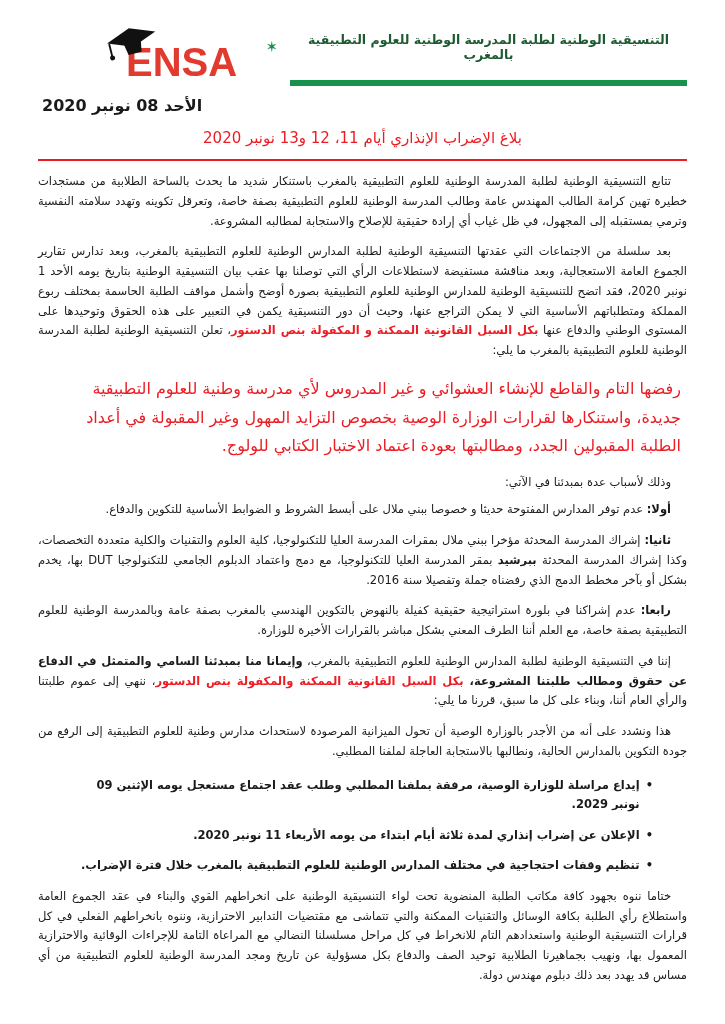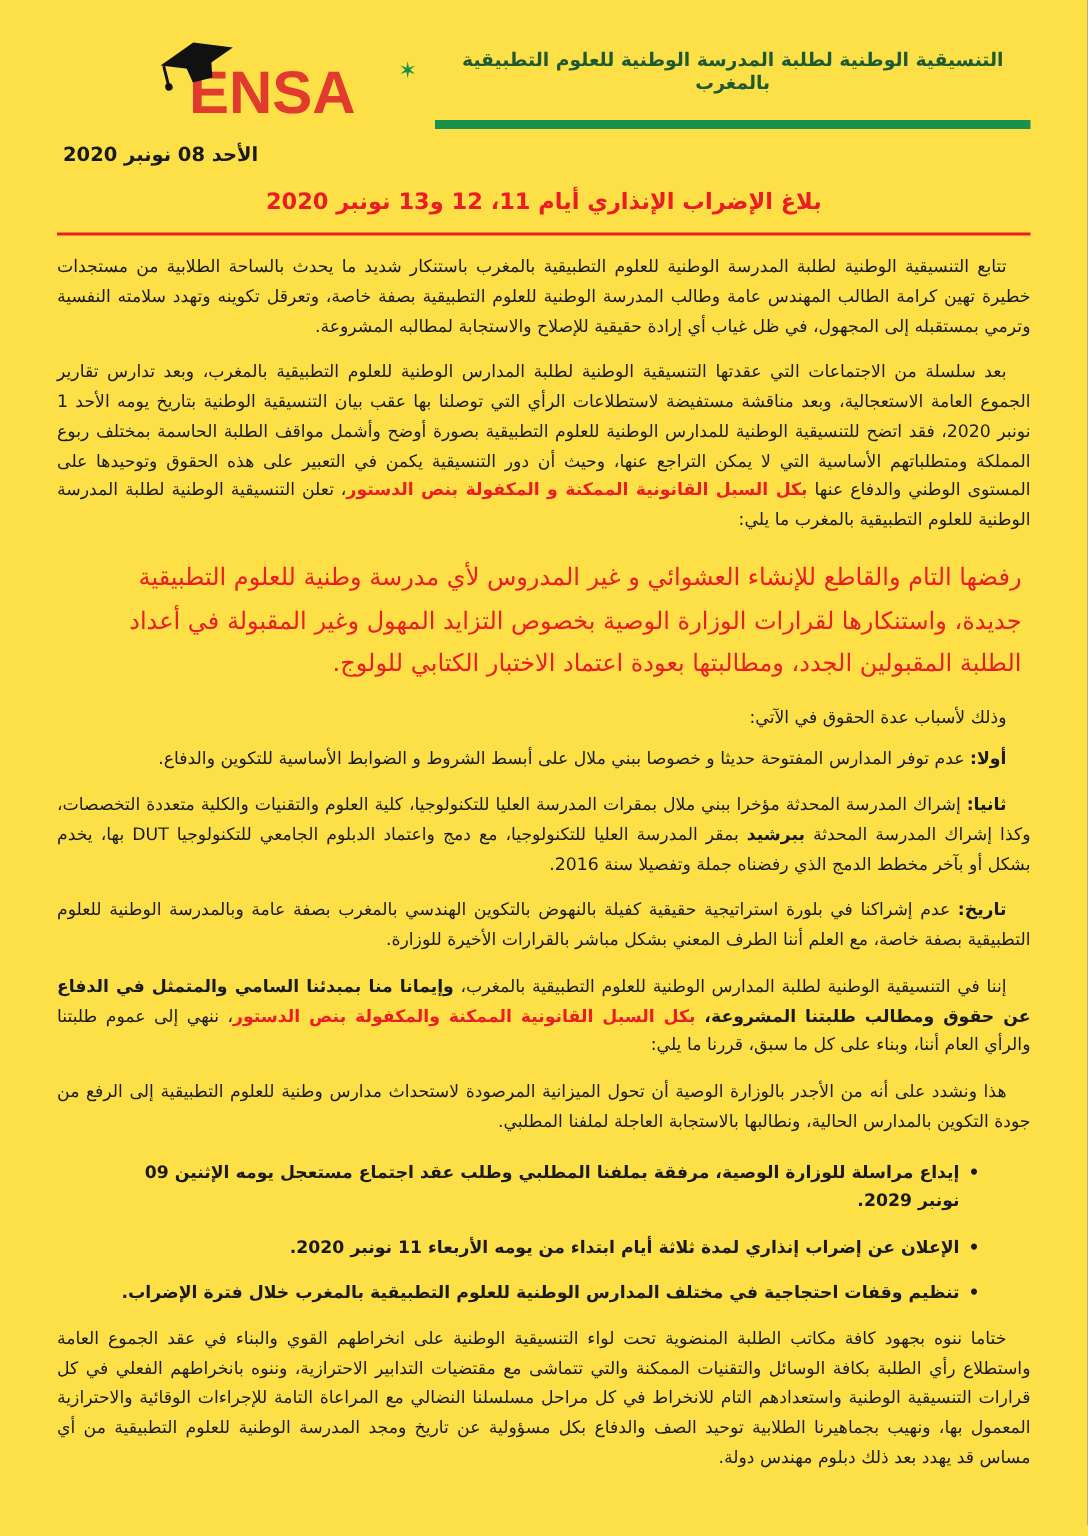--- a/index.html
+++ b/index.html
@@ -1,34 +1,34 @@
 <!DOCTYPE html>
 <html><head>
 <meta charset="utf-8">
 <style>
   * { margin:0; padding:0; box-sizing:border-box; }
   html,body { background:#888; }
   .page {
-    width:725px; height:1024px; margin:0 auto; background:#fde047;
+    width:725px; height:1024px; margin:0 auto; background:#ffffff;
     font-family:"DejaVu Sans", sans-serif; color:#1a1a1a;
     padding:28px 38px 20px 38px; overflow:hidden; position:relative;
   }
   
   .header { display:flex; align-items:flex-start; }
   .logo { position:relative; margin-left:88px; margin-top:14px; width:140px; flex:0 0 auto; }
   .logo-text { font-family:"Liberation Sans", sans-serif; font-weight:bold; font-size:40px; letter-spacing:0px; color:#e13a2e; line-height:1; }
   .logo-star { color:#18914c; font-size:15px; position:absolute; top:-4px; right:-12px; }
   .cap { position:absolute; left:-22px; top:-18px; width:58px; height:42px; transform:rotate(-14deg); }
   .header-right { flex:1 1 auto; margin-left:24px; text-align:center; }
   .org-ar { direction:rtl; font-weight:bold; font-size:12.5px; color:#1e5a31; padding:4px 0 18px 0; }
   .green-bar { height:6px; background:#18914c; width:100%; }
   .org-fr { font-family:"Liberation Sans", sans-serif; font-weight:bold; font-size:17px; color:#3e5147; margin-top:6px; line-height:1.25; }
   
-  .date-line { direction:rtl; text-align:left; font-weight:bold; font-size:13px; margin:4px 0 0 4px; }
-  .doc-title { direction:rtl; text-align:center; color:#ec1c24; font-weight:bold; font-size:15px; margin-top:14px; }
+  .date-line { direction:rtl; text-align:left; font-weight:bold; font-size:16px; margin:4px 0 0 4px; }
+  .doc-title { direction:rtl; text-align:center; color:#ec1c24; font-weight:normal; font-size:15px; margin-top:14px; }
   .rule-red { border:none; border-top:2px solid #ec1c24; margin-top:12px; }
   
   .body-text { direction:rtl; }
   .para { font-size:11.5px; line-height:1.72; text-align:justify; margin-top:11px; text-indent:16px; }
   .red-bold { color:#ec1c24; font-weight:bold; }
   .bold { font-weight:bold; }
   .red-para { color:#ec1c24; font-weight:normal; font-size:16px; line-height:1.8; text-align:right; margin:14px 6px 0 6px; text-indent:0; }
   .reasons-intro { font-size:11.5px; margin-top:14px; text-indent:16px; }
   .bullets { margin:14px 34px 0 34px; }
   .bullet { display:flex; direction:rtl; font-weight:bold; font-size:11.5px; line-height:1.7; margin-top:11px; }
@@ -64,28 +64,28 @@
   <hr class="rule-red">
 
   <div class="body-text">
 
     <p class="para">تتابع التنسيقية الوطنية لطلبة المدرسة الوطنية للعلوم التطبيقية بالمغرب باستنكار شديد ما يحدث بالساحة الطلابية من مستجدات خطيرة تهين كرامة الطالب المهندس عامة وطالب المدرسة الوطنية للعلوم التطبيقية بصفة خاصة، وتعرقل تكوينه وتهدد سلامته النفسية وترمي بمستقبله إلى المجهول، في ظل غياب أي إرادة حقيقية للإصلاح والاستجابة لمطالبه المشروعة.</p>
 
     <p class="para"><span>بعد سلسلة من الاجتماعات التي عقدتها التنسيقية الوطنية لطلبة المدارس الوطنية للعلوم التطبيقية بالمغرب، وبعد تدارس تقارير الجموع العامة الاستعجالية، وبعد مناقشة مستفيضة لاستطلاعات الرأي التي توصلنا بها عقب بيان التنسيقية الوطنية بتاريخ يومه الأحد 1 نونبر 2020، فقد اتضح للتنسيقية الوطنية للمدارس الوطنية للعلوم التطبيقية بصورة أوضح وأشمل مواقف الطلبة الحاسمة بمختلف ربوع المملكة ومتطلباتهم الأساسية التي لا يمكن التراجع عنها، وحيث أن دور التنسيقية يكمن في التعبير على هذه الحقوق وتوحيدها على المستوى الوطني والدفاع عنها </span><span class="red-bold">بكل السبل القانونية الممكنة و المكفولة بنص الدستور</span><span>، تعلن التنسيقية الوطنية لطلبة المدرسة الوطنية للعلوم التطبيقية بالمغرب ما يلي:</span></p>
 
     <p class="para red-para">رفضها التام والقاطع للإنشاء العشوائي و غير المدروس لأي مدرسة وطنية للعلوم التطبيقية جديدة، واستنكارها لقرارات الوزارة الوصية بخصوص التزايد المهول وغير المقبولة في أعداد الطلبة المقبولين الجدد، ومطالبتها بعودة اعتماد الاختبار الكتابي للولوج.</p>
 
-    <p class="reasons-intro">وذلك لأسباب عدة الحقوق في الآتي:</p>
+    <p class="reasons-intro">وذلك لأسباب عدة بمبدئنا في الآتي:</p>
 
     <p class="para"><span class="bold">أولا:</span><span> عدم توفر المدارس المفتوحة حديثا و خصوصا ببني ملال على أبسط الشروط و الضوابط الأساسية للتكوين والدفاع.</span></p>
 
     <p class="para"><span class="bold">ثانيا:</span><span> إشراك المدرسة المحدثة مؤخرا ببني ملال بمقرات المدرسة العليا للتكنولوجيا، كلية العلوم والتقنيات والكلية متعددة التخصصات، وكذا إشراك المدرسة المحدثة </span><span class="bold">ببرشيد</span><span> بمقر المدرسة العليا للتكنولوجيا، مع دمج واعتماد الدبلوم الجامعي للتكنولوجيا DUT بها، يخدم بشكل أو بآخر مخطط الدمج الذي رفضناه جملة وتفصيلا سنة 2016.</span></p>
 
 
-    <p class="para"><span class="bold">تاريخ:</span><span> عدم إشراكنا في بلورة استراتيجية حقيقية كفيلة بالنهوض بالتكوين الهندسي بالمغرب بصفة عامة وبالمدرسة الوطنية للعلوم التطبيقية بصفة خاصة، مع العلم أننا الطرف المعني بشكل مباشر بالقرارات الأخيرة للوزارة.</span></p>
+    <p class="para"><span class="bold">رابعا:</span><span> عدم إشراكنا في بلورة استراتيجية حقيقية كفيلة بالنهوض بالتكوين الهندسي بالمغرب بصفة عامة وبالمدرسة الوطنية للعلوم التطبيقية بصفة خاصة، مع العلم أننا الطرف المعني بشكل مباشر بالقرارات الأخيرة للوزارة.</span></p>
 
     <p class="para"><span>إننا في التنسيقية الوطنية لطلبة المدارس الوطنية للعلوم التطبيقية بالمغرب، </span><span class="bold">وإيمانا منا بمبدئنا السامي والمتمثل في الدفاع عن حقوق ومطالب طلبتنا المشروعة، </span><span class="red-bold">بكل السبل القانونية الممكنة والمكفولة بنص الدستور</span><span>، ننهي إلى عموم طلبتنا والرأي العام أننا، وبناء على كل ما سبق، قررنا ما يلي:</span></p>
 
     <p class="para">هذا ونشدد على أنه من الأجدر بالوزارة الوصية أن تحول الميزانية المرصودة لاستحداث مدارس وطنية للعلوم التطبيقية إلى الرفع من جودة التكوين بالمدارس الحالية، ونطالبها بالاستجابة العاجلة لملفنا المطلبي.</p>
 
     <div class="bullets">
       <div class="bullet">
           <span class="dot">•</span>
           <span>إيداع مراسلة للوزارة الوصية، مرفقة بملفنا المطلبي وطلب عقد اجتماع مستعجل يومه الإثنين 09 نونبر 2029.</span>
         </div>

